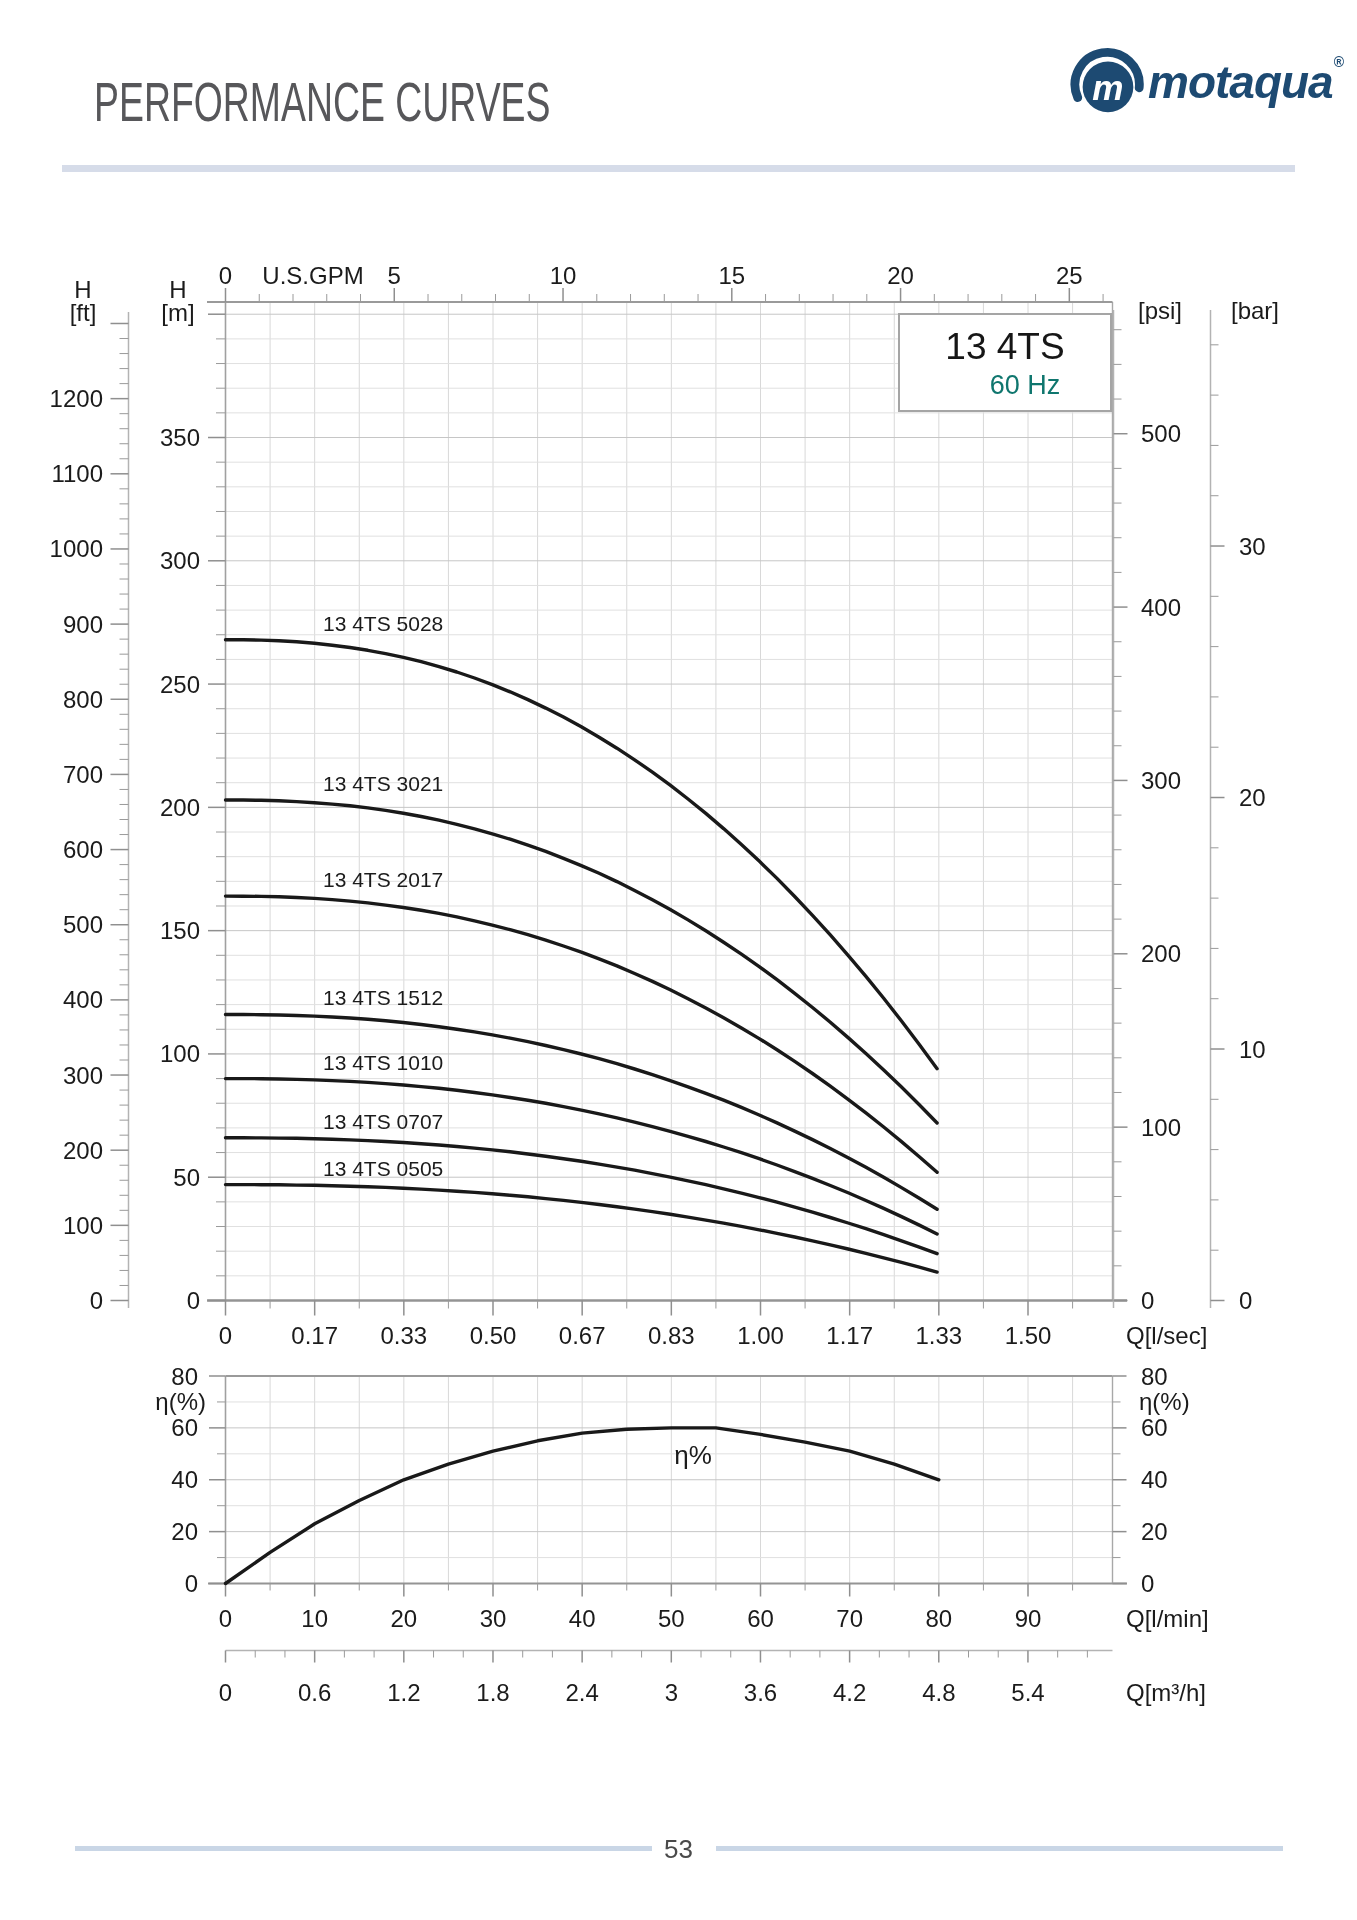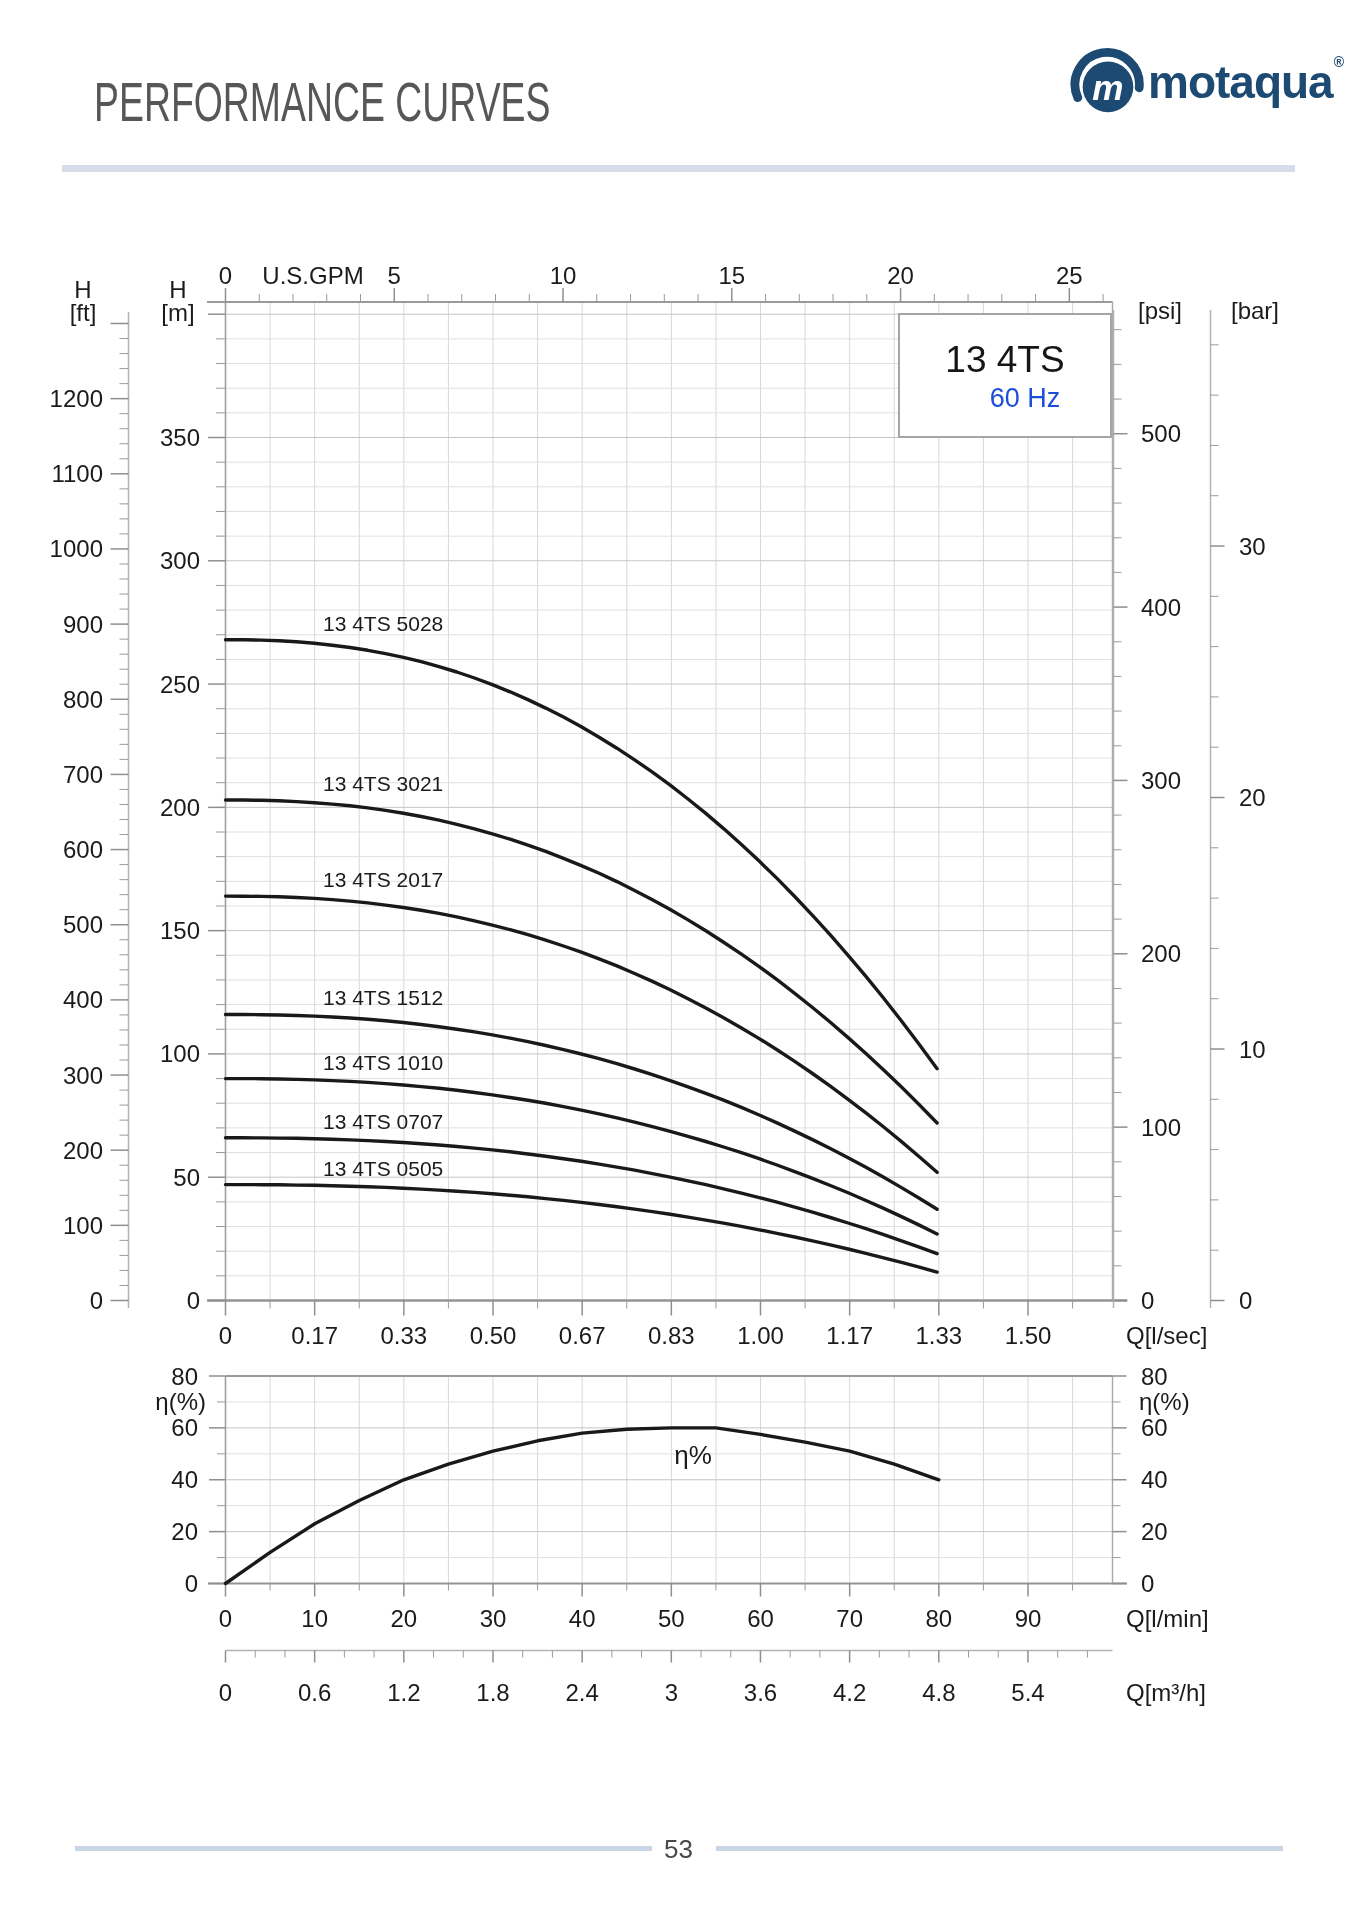--- a/index.html
+++ b/index.html
@@ -4,33 +4,33 @@
 <style>
   html,body{margin:0;padding:0;background:#ffffff;}
   .page{position:relative;width:1357px;height:1920px;background:#fff;overflow:hidden;
         font-family:"Liberation Sans",sans-serif;}
   
   .title{position:absolute;left:94px;top:70px;font-size:55px;font-weight:400;
          color:#57575a;letter-spacing:0px;transform:scaleX(.68);transform-origin:left top;
          white-space:nowrap;}
   .hrule{position:absolute;left:62px;top:165px;width:1233px;height:7px;background:#d6dce9;}
   .logo{position:absolute;left:1068px;top:44px;height:76px;display:flex;align-items:center;}
-  .logo .brand{font-size:46px;font-weight:bold;color:#1d4a72;
+  .logo .brand{font-size:46px;font-weight:bold;font-style:italic;color:#1d4a72;
                letter-spacing:-1px;margin-left:2px;}
   .logo .reg{font-size:14px;color:#1d4a72;font-weight:bold;align-self:flex-start;
              margin-top:10px;margin-left:1px;}
   
   #plot{position:absolute;left:0;top:0;}
   #plot text{font-family:"Liberation Sans",sans-serif;fill:#1b1b1b;}
   
-  .legendbox{position:absolute;left:898px;top:313px;width:214px;height:125px;background:#fff;
+  .legendbox{position:absolute;left:898px;top:313px;width:214px;height:99px;background:#fff;
              border:2px solid #a5a5a5;box-sizing:border-box;display:flex;flex-direction:column;
              align-items:center;justify-content:center;z-index:5;}
   .legendbox .model{font-size:37px;color:#161616;line-height:44px;}
-  .legendbox .freq{font-size:27px;color:#1d4ed8;line-height:32px;margin-left:40px;}
+  .legendbox .freq{font-size:27px;color:#0f766e;line-height:32px;margin-left:40px;}
   
   .fbar{position:absolute;top:1846px;height:5px;background:#c9d6e6;}
   .fbar.left{left:75px;width:577px;}
   .fbar.right{left:716px;width:567px;}
   .pagenum{position:absolute;left:0;top:1834px;width:1357px;text-align:center;
            font-size:26px;color:#4a4a4a;}
 </style>
 </head>
 <body>
 

